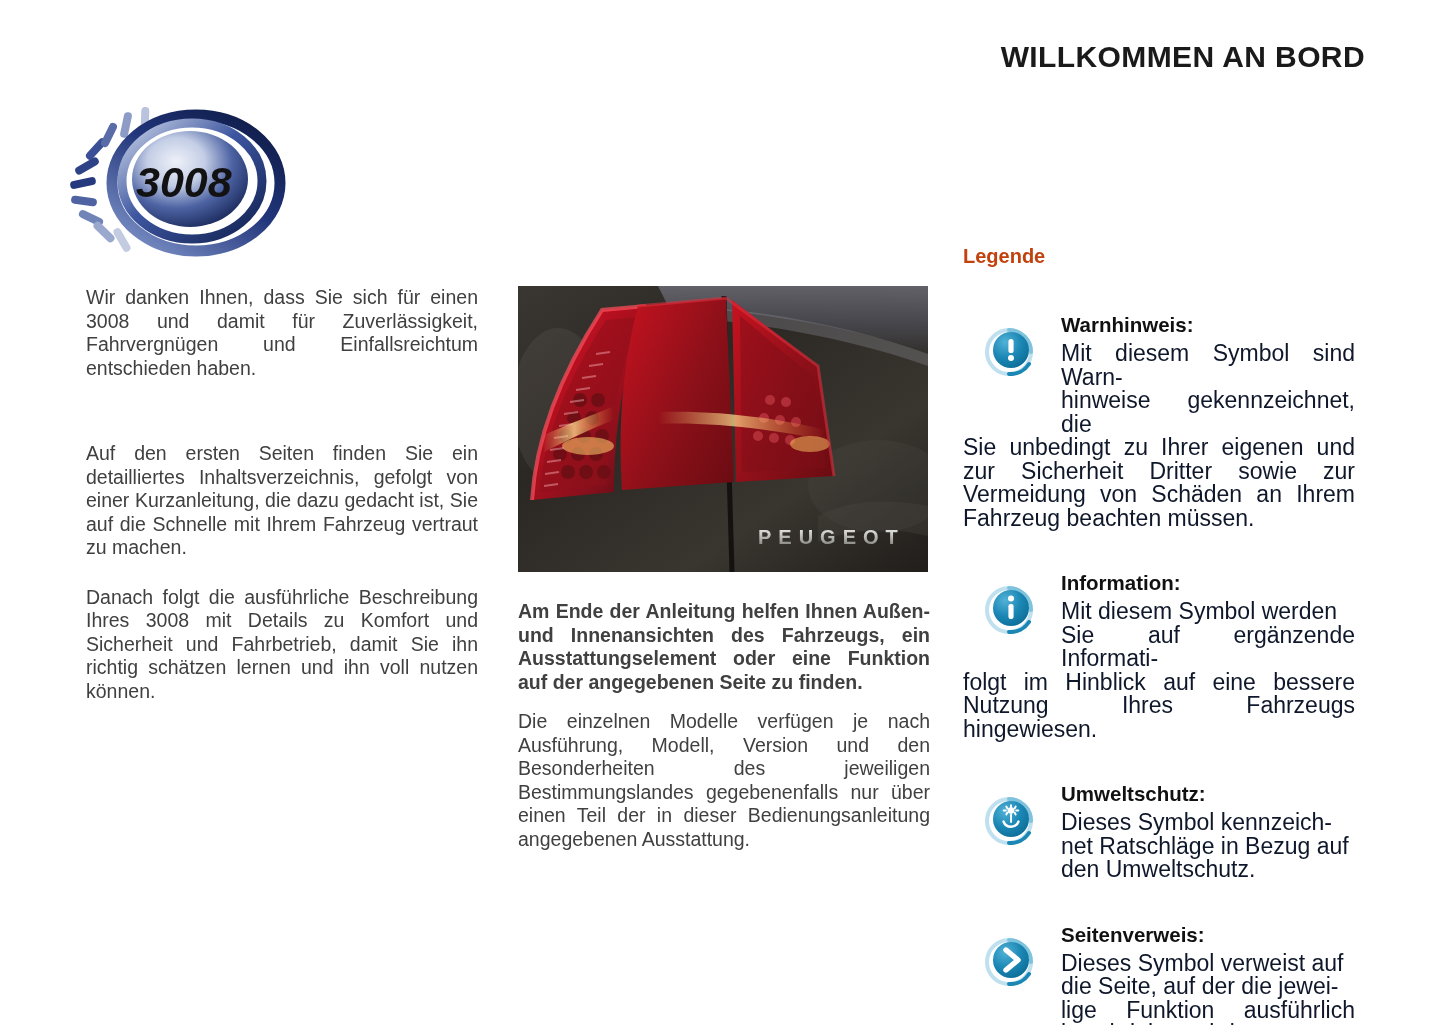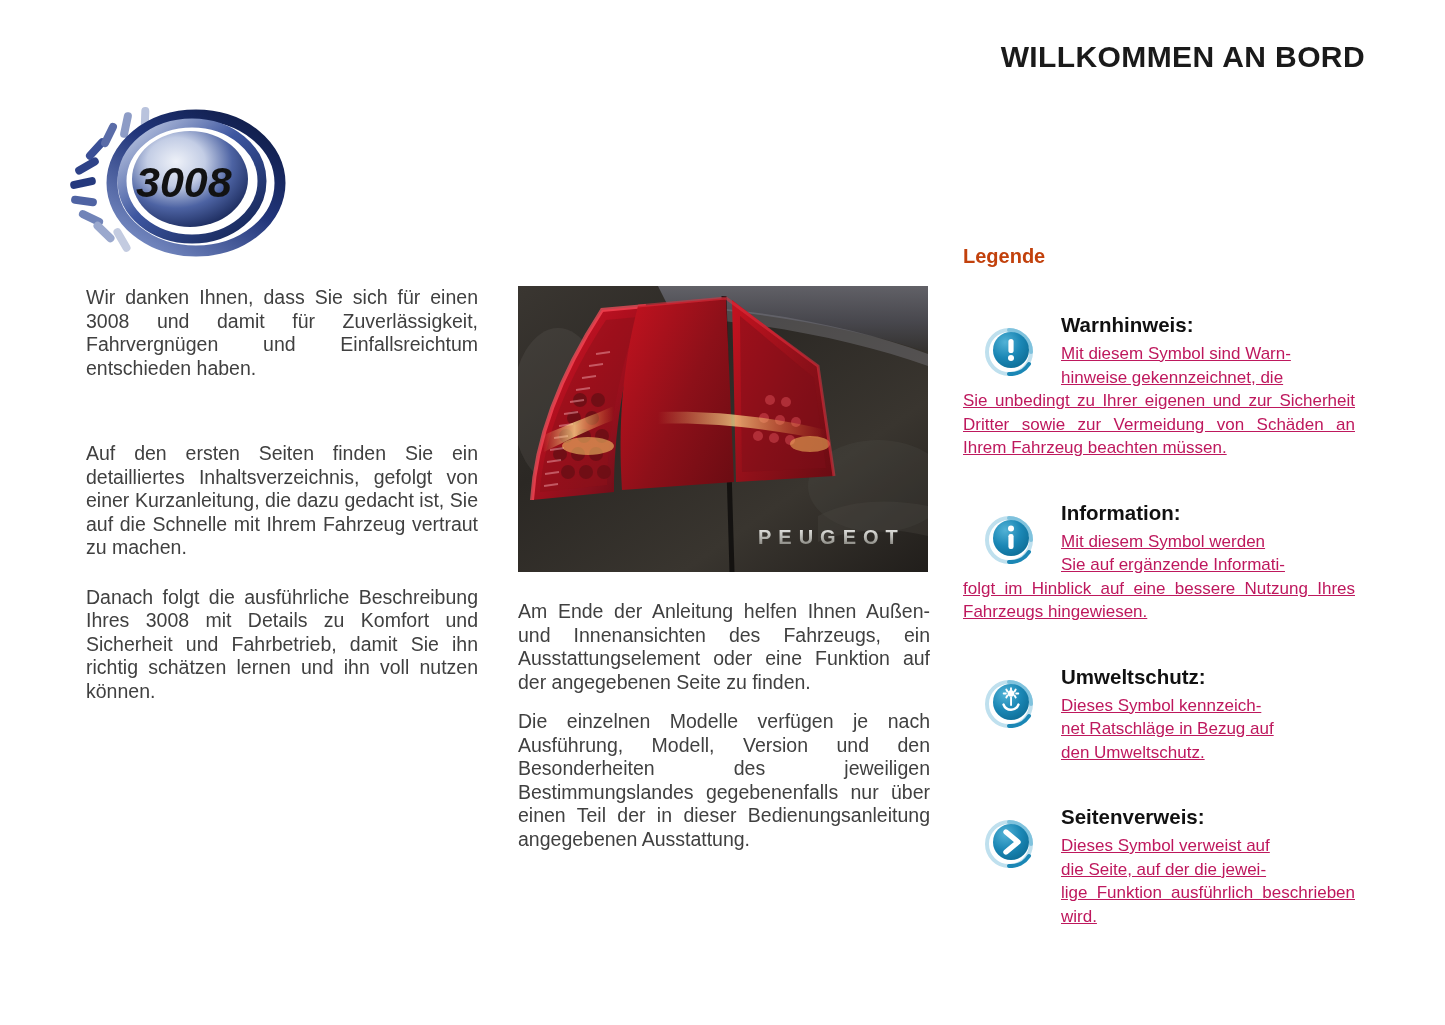--- a/index.html
+++ b/index.html
@@ -60,21 +60,21 @@
   }
 
   p.body-text {
     margin: 0 0 26px 0;
     font-size: 19.5px;
     line-height: 23.5px;
     text-align: justify;
     text-justify: inter-word;
     color: #404040;
   }
-  p.body-text.tight { margin-bottom: 16px; }
+  p.body-text.tight { margin-bottom: 16px; font-weight: bold; }
   p.body-text:last-child { margin-bottom: 0; }
   .gap-lg { height: 36px; }
 
   
   .photo {
     position: relative;
     width: 410px;
     height: 286px;
     overflow: hidden;
     background: #3b82f6;
@@ -102,25 +102,24 @@
   .legend-head {
     margin: 0 0 4px 0;
     padding-left: 98px;
     font-size: 20.5px;
     font-weight: bold;
     line-height: 26px;
     color: #111;
   }
   .legend-body {
     margin: 0;
-    font-size: 17px;
+    font-size: 23px;
     line-height: 23.5px;
     text-align: justify;
-    color: #be185d;
-    text-decoration: underline;
+    color: #0f172a;
   }
   .legend-item.warn .legend-body { text-indent: 0; }
   .lb-l1 { display:block; padding-left: 98px; text-align: justify; }
   .lb-rest { display:block; text-align: justify; }
   .lb-rest2 { display:block; padding-left: 98px; text-align: justify; }
 </style>
 </head>
 <body>
 
 <div class="page-title">WILLKOMMEN AN BORD</div>

